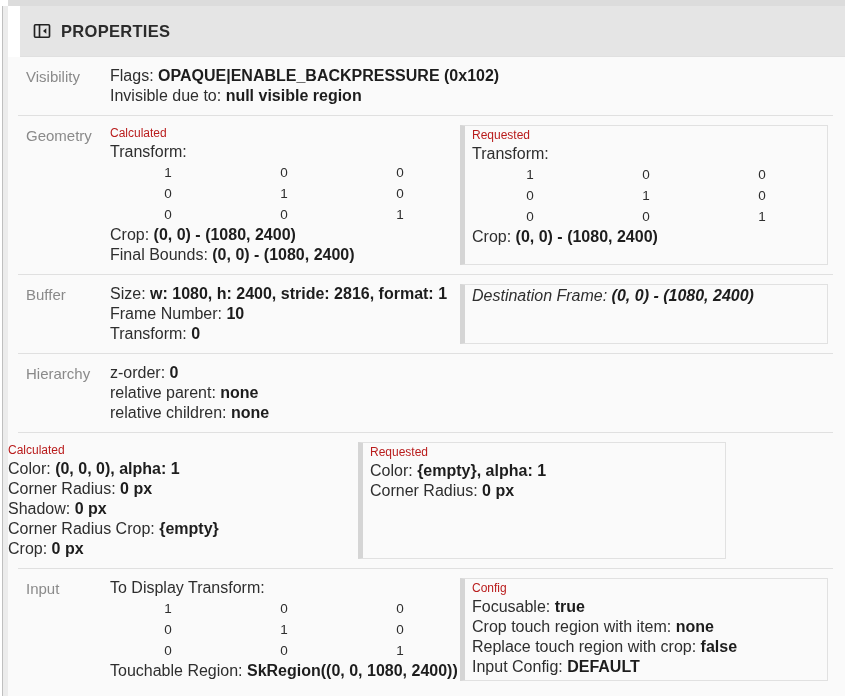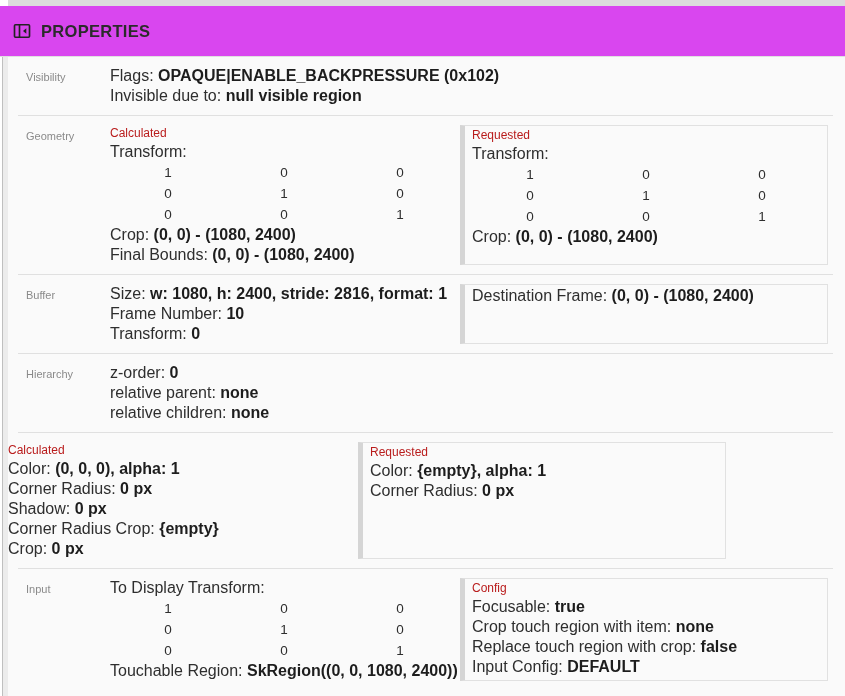--- a/index.html
+++ b/index.html
@@ -8,35 +8,35 @@
     background:#ffffff;
     font-family:"Liberation Sans", sans-serif;
     -webkit-font-smoothing:antialiased;
   }
   .top-band{position:absolute;left:8px;top:0;right:0;height:6px;background:#dcdcdc;}
   .gutter{
     position:absolute;left:0;top:6px;width:8px;bottom:0;
     background:linear-gradient(to right,#ffffff 0 2px,#bfbfbf 2px 3px,#ececec 3px 8px);
   }
   .header{
-    position:absolute;left:0;top:6px;right:0;height:51px;
-    background:#d946ef;border-bottom:1px solid #e0e0e0;
+    position:absolute;left:20px;top:6px;right:0;height:51px;
+    background:#e5e5e5;border-bottom:1px solid #e0e0e0;
     display:flex;align-items:center;padding-left:12px;box-sizing:border-box;
   }
   .header .icon{width:20px;height:20px;margin-right:9px;display:flex;align-items:center;justify-content:center;}
   .title{font-size:16.5px;font-weight:700;color:#2b2b2b;letter-spacing:0.3px;}
   .content{
     position:absolute;left:8px;top:57px;right:0;bottom:0;
     background:#fafafa;overflow:hidden;
   }
   .section{display:flex;align-items:stretch;padding:9px 12px 9px 0;box-sizing:border-box;}
   .divider{height:1px;background:#e0e0e0;margin:0 12px 0 10px;}
   .sec-label{
     width:102px;min-width:102px;padding:1px 0 0 18px;box-sizing:border-box;
-    font-size:11px;color:#8a8a8a;line-height:20px;
+    font-size:15px;color:#8a8a8a;line-height:20px;
   }
   .left-col{width:350px;min-width:350px;box-sizing:border-box;}
   .right-col{width:368px;min-width:368px;display:flex;flex-direction:column;}
   .box{
     flex:1;box-sizing:border-box;background:#fafafa;
     border:1px solid #e1e1e1;border-left:5px solid #d5d5d5;
     padding:1px 8px 2px 7px;
   }
   .caption{font-size:12px;color:#b91c1c;line-height:17px;}
   .pline{font-size:16px;color:#2e2e2e;line-height:20px;white-space:nowrap;}
@@ -123,21 +123,21 @@
   <div class="divider"></div>
 
   <div class="section">
     <div class="sec-label">Buffer</div>
     <div class="left-col">
       <div class="pline"><span>Size: </span><span class="v">w: 1080, h: 2400, stride: 2816, format: 1</span></div>
       <div class="pline"><span>Frame Number: </span><span class="v">10</span></div>
       <div class="pline"><span>Transform: </span><span class="v">0</span></div>
     </div>
     <div class="right-col">
-      <div class="box" style="">
+      <div class="box" style="font-style:italic;">
         <div class="pline"><span>Destination Frame: </span><span class="v">(0, 0) - (1080, 2400)</span></div>
       </div>
     </div>
   </div>
 
   <div class="divider"></div>
 
   <div class="section">
     <div class="sec-label">Hierarchy</div>
     <div class="left-col">

